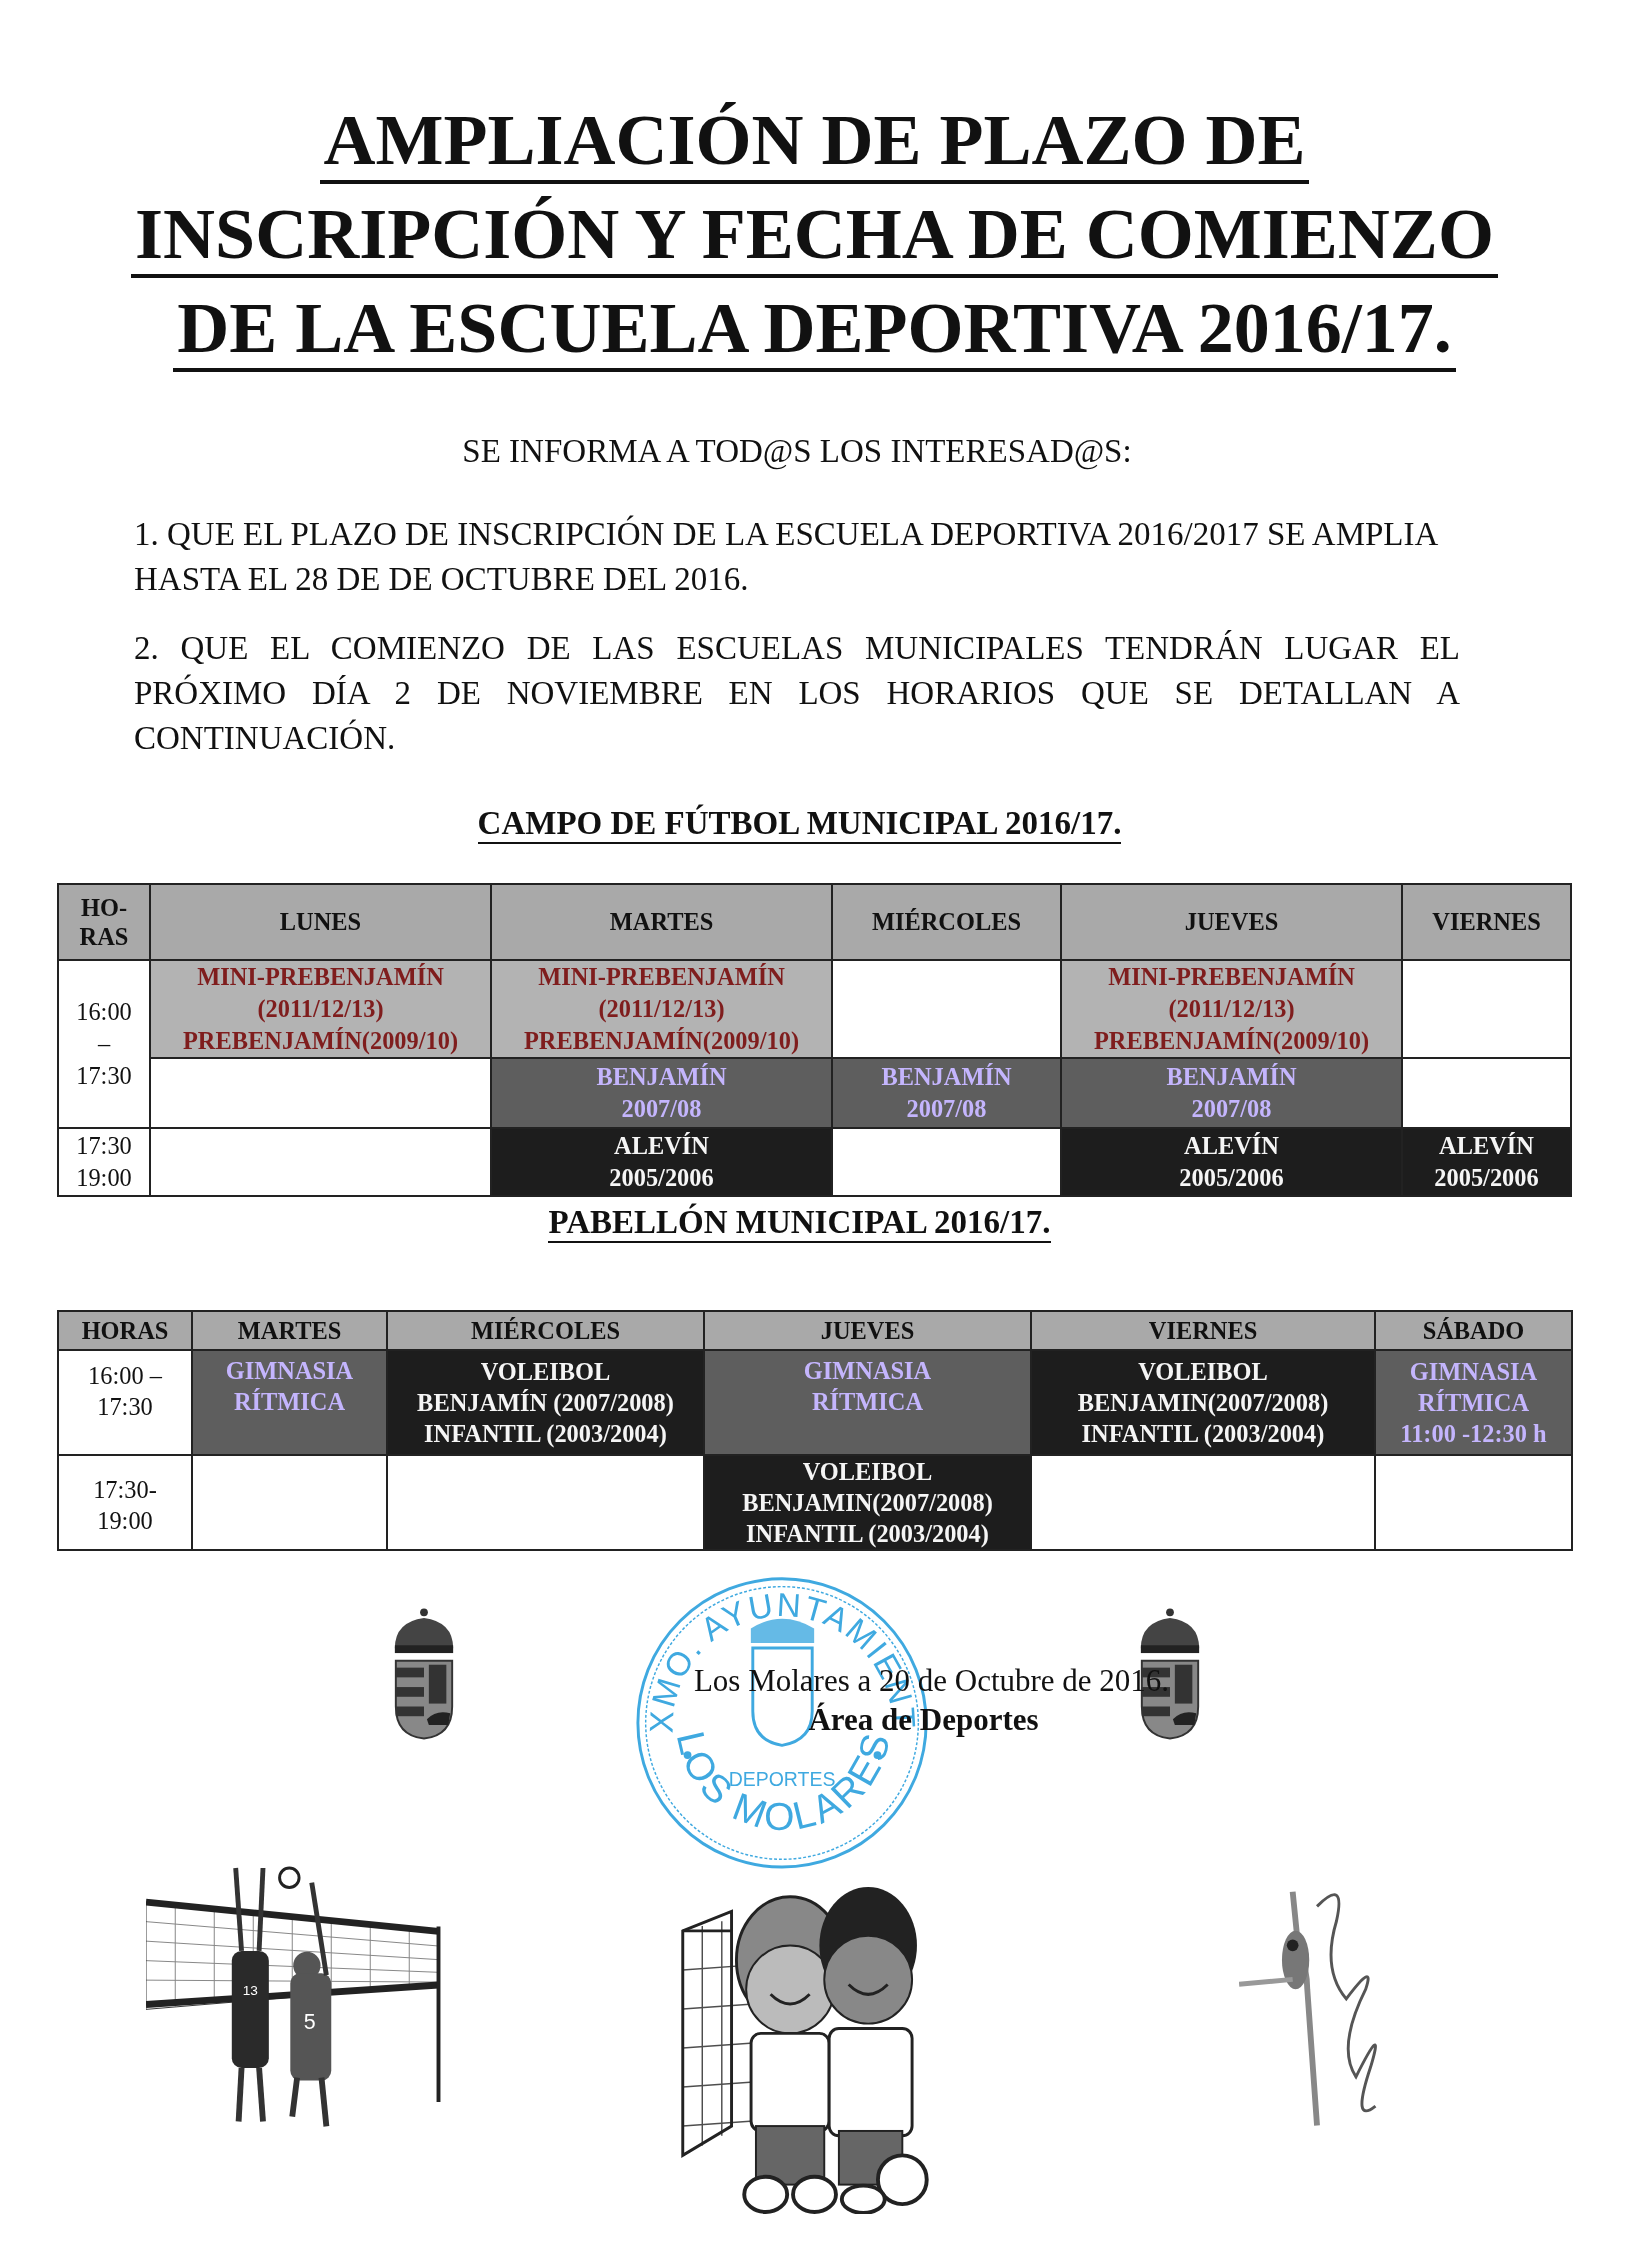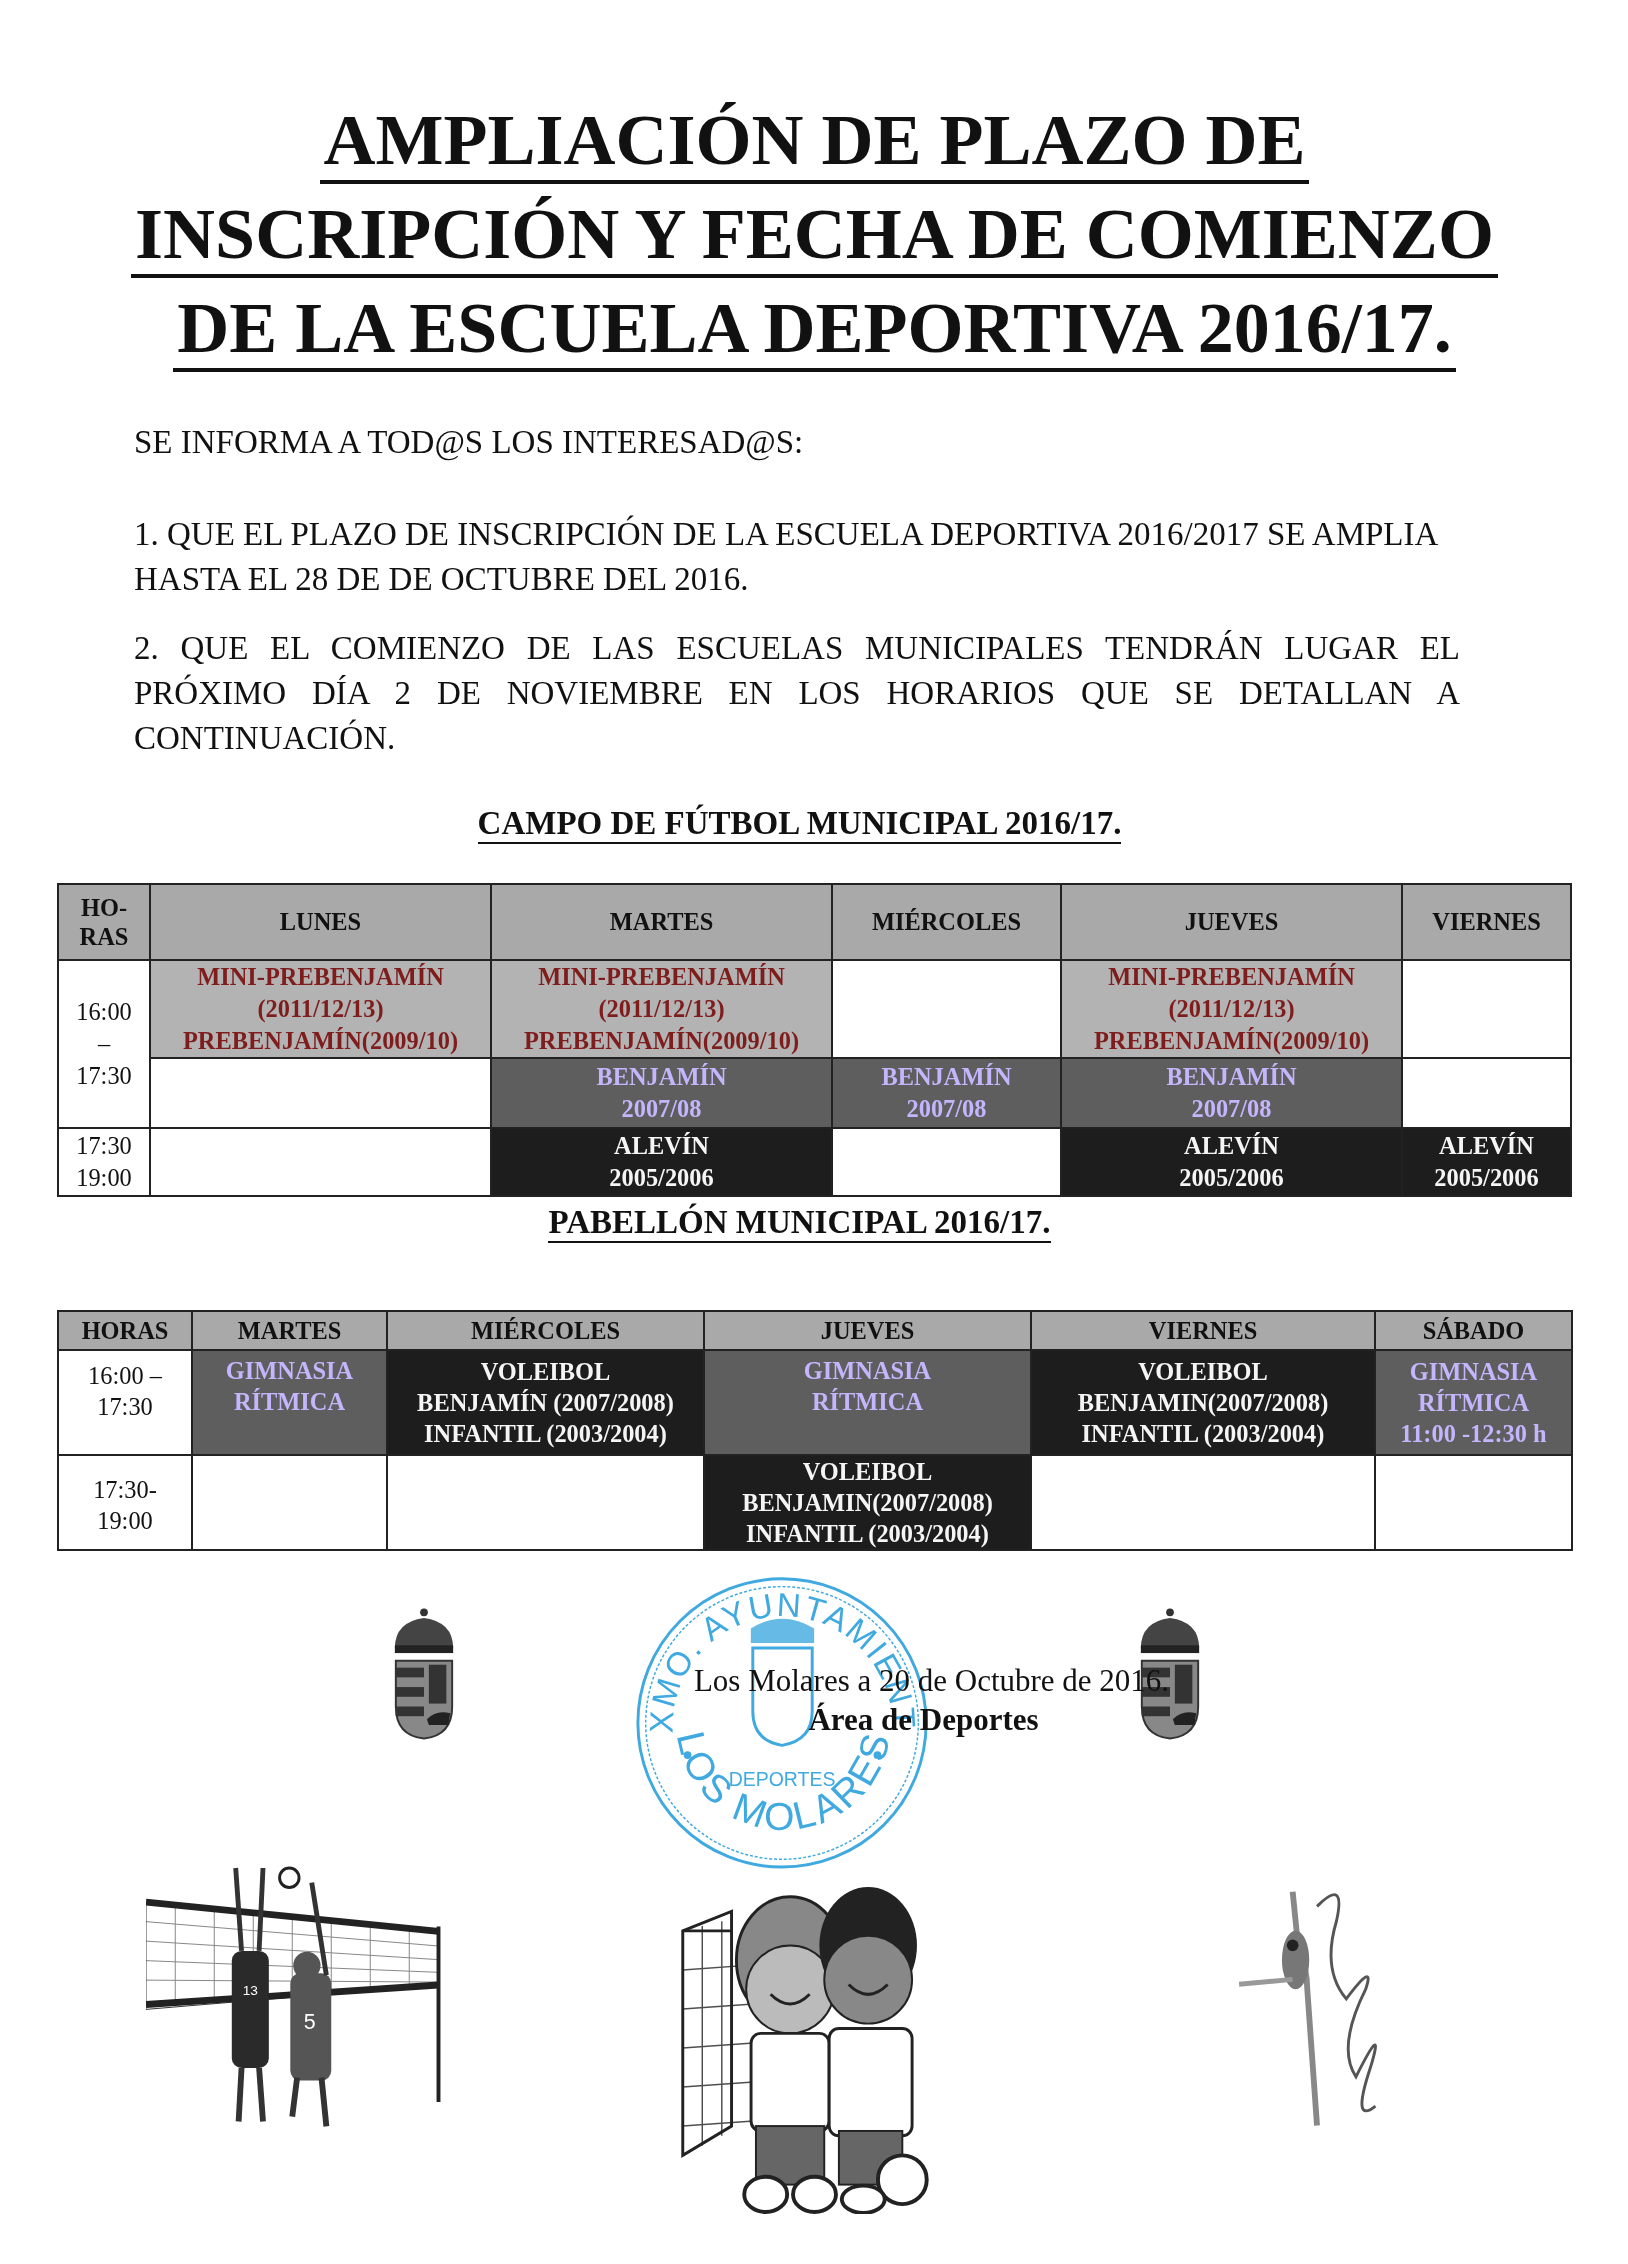--- a/index.html
+++ b/index.html
@@ -5,21 +5,21 @@
   html, body { margin: 0; padding: 0; background: #ffffff; }
   body { width: 1629px; height: 2265px; position: relative; overflow: hidden;
          font-family: "Liberation Serif", "DejaVu Serif", serif; color: #111; }
 
   .title { position: absolute; left: 0; width: 1629px; top: 93px; text-align: center;
            font-weight: bold; font-size: 72px; line-height: 94px; letter-spacing: 0px; }
   .title .line { display: block; }
   .title .line span { border-bottom: 4.9px solid #111; padding: 0 3.9px; }
 
   .body-text { position: absolute; left: 134px; width: 1326px; font-size: 33px; line-height: 45px; }
-  #intro { top: 420px; }
+  #intro { top: 429px; text-align: center; }
   #p1 { top: 512px; }
   #p2 { top: 626px; text-align: justify; text-align-last: left; }
 
   .section-title { position: absolute; left: 0; width: 1599px; text-align: center;
                    font-weight: bold; font-size: 33px; }
   .section-title span { border-bottom: 2.9px solid #111; padding-bottom: 1px; }
   #futbol-title { top: 805px; }
   #pabellon-title { top: 1204px; }
 
   table.sched { position: absolute; border-collapse: collapse; table-layout: fixed;

